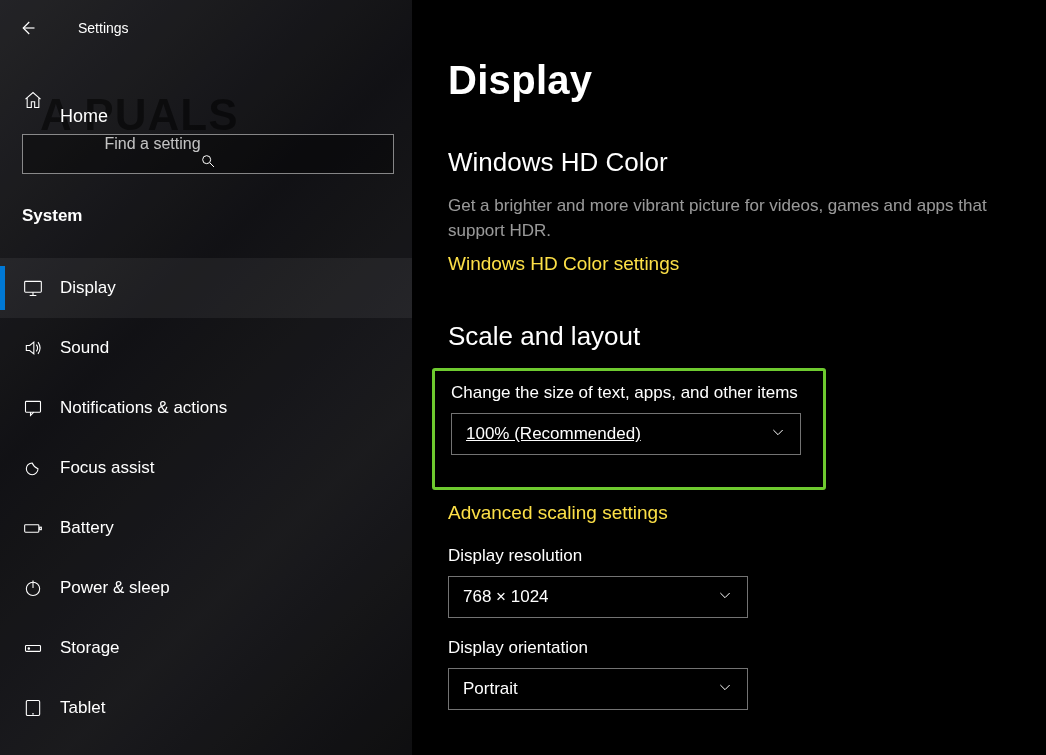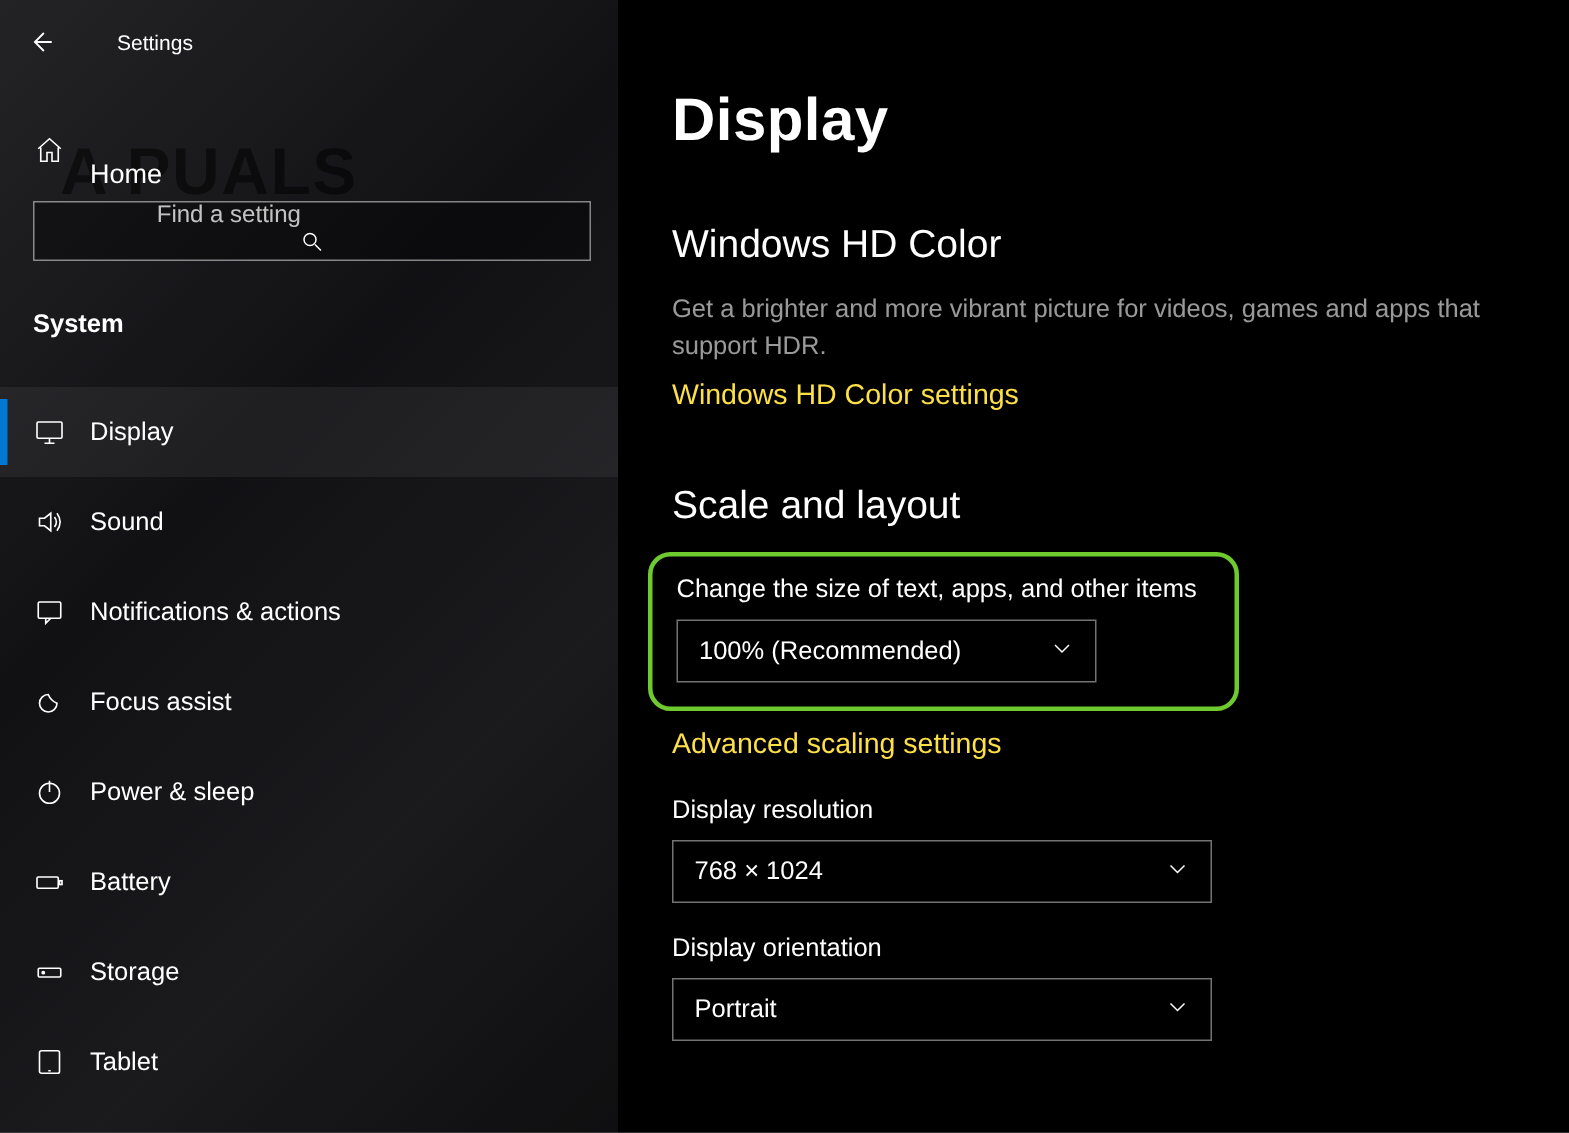--- a/index.html
+++ b/index.html
@@ -162,44 +162,44 @@
       display: inline-block;
     }
     .hd-color-block { margin-bottom: 46px; }
     .field-group { margin-bottom: 20px; }
     .field-label {
       font-size: 17px;
       color: #fff;
       margin-bottom: 10px;
     }
     .dropdown {
-      width: 360px;
+      width: 300px;
       height: 42px;
       background: #000;
       border: 1px solid rgba(255,255,255,0.45);
       display: flex;
       align-items: center;
       justify-content: space-between;
       padding: 0 14px;
       cursor: pointer;
       font-size: 17px;
     }
     .dropdown .chevron {
       color: #fff;
     }
     .dropdown .chevron svg { width: 16px; height: 16px; stroke: currentColor; fill: none; stroke-width: 1.5; }
     .highlight-box {
       border: 3px solid #6eca2f;
-      border-radius: 15px;
-      padding: 12px 16px 16px 16px;
+      border-radius: 3px;
+      padding: 12px 16px 32px 16px;
       margin-left: -16px;
       margin-right: 180px;
       margin-bottom: 12px;
     }
-    .highlight-box .dropdown { width: 280px; }
+    .highlight-box .dropdown { width: 350px; text-decoration: underline; }
     .highlight-box .field-label { margin-bottom: 10px; }
     .advanced-link { margin: 6px 0 22px 0; }
     
     .watermark {
       position: absolute;
       top: 46px;
       left: 40px;
       font-size: 44px;
       font-weight: 800;
       color: rgba(0,0,0,0.55);
@@ -288,35 +288,35 @@
         <svg viewBox="0 0 24 24">
             <path d="M18 13 A7 7 0 1 1 11 6 Q13 11 18 13 Z"></path>
           </svg>
       </span>
       <span class="nav-label">Focus assist</span>
     </div>
 
     <div class="nav-item">
       <span class="nav-icon">
         <svg viewBox="0 0 24 24">
+            <rect x="2" y="8" width="17" height="9" rx="1"></rect>
+            <rect x="20" y="11" width="2" height="3"></rect>
+          </svg>
+      </span>
+      <span class="nav-label">Battery</span>
+    </div>
+
+    <div class="nav-item">
+      <span class="nav-icon">
+        <svg viewBox="0 0 24 24">
             <circle cx="12" cy="13" r="8"></circle>
             <path d="M12 3 V12"></path>
           </svg>
       </span>
       <span class="nav-label">Power &amp; sleep</span>
-    </div>
-
-    <div class="nav-item">
-      <span class="nav-icon">
-        <svg viewBox="0 0 24 24">
-            <rect x="2" y="8" width="17" height="9" rx="1"></rect>
-            <rect x="20" y="11" width="2" height="3"></rect>
-          </svg>
-      </span>
-      <span class="nav-label">Battery</span>
     </div>
 
     <div class="nav-item">
       <span class="nav-icon">
         <svg viewBox="0 0 24 24">
             <rect x="3" y="9" width="18" height="7" rx="1"></rect>
             <circle cx="7" cy="12.5" r="0.9" fill="currentColor"></circle>
           </svg>
       </span>
       <span class="nav-label">Storage</span>

